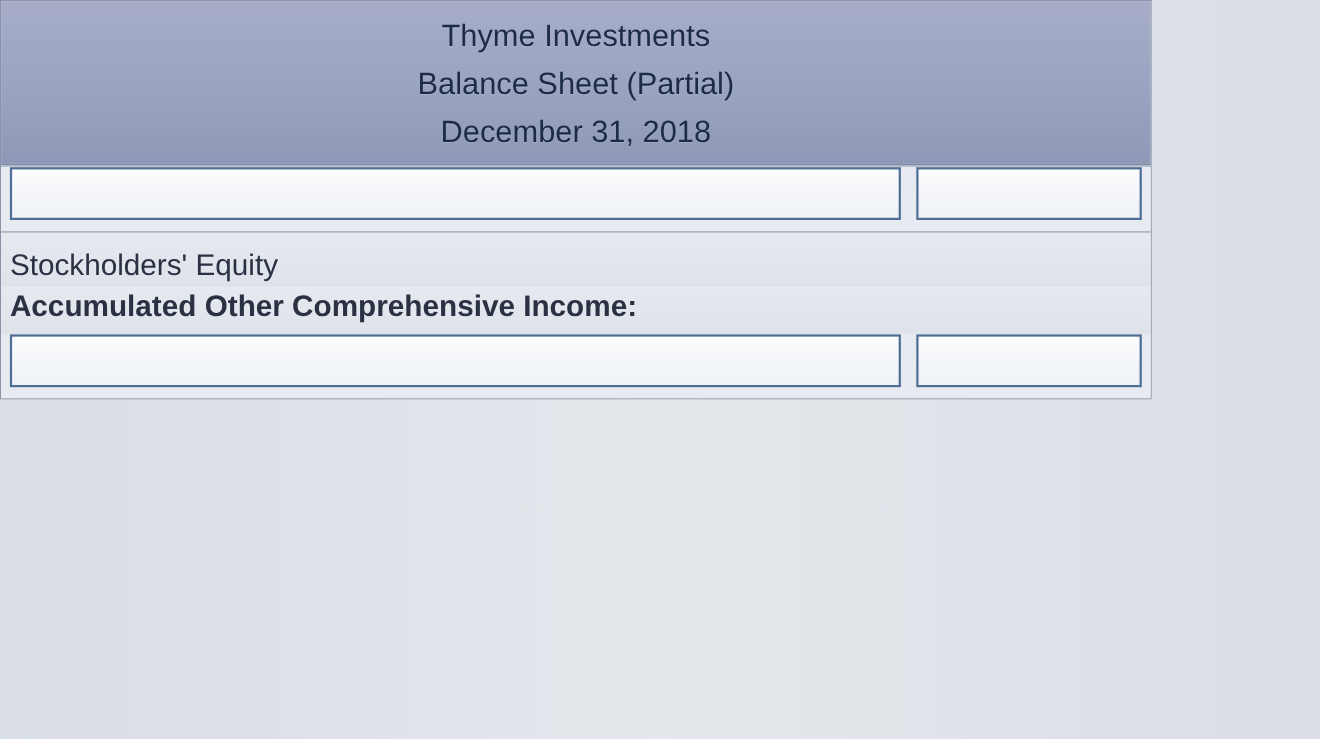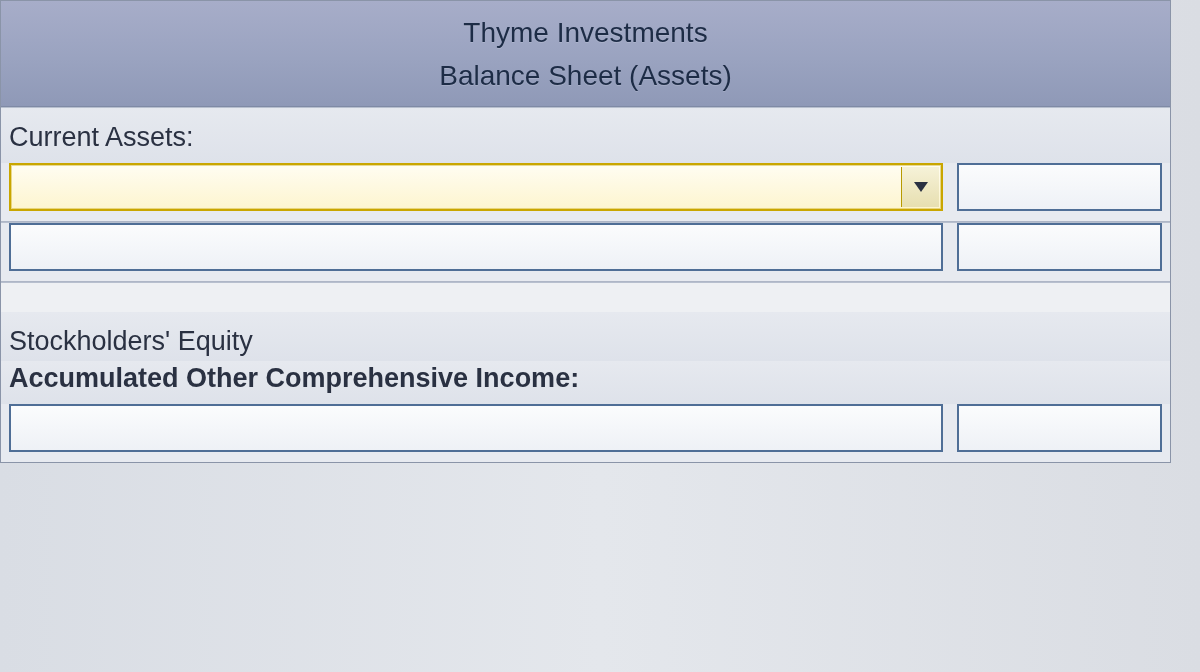--- a/index.html
+++ b/index.html
@@ -5,21 +5,21 @@
   * { box-sizing: border-box; }
   html, body {
     margin: 0; padding: 0;
     width: 1200px; height: 672px;
     font-family: Arial, Helvetica, sans-serif;
     background: linear-gradient(90deg, #d9dde4 0%, #e4e7ec 50%, #dadde3 100%);
     overflow: hidden;
   }
   .sheet {
     margin: 0;
-    width: 1171px;
+    width: 1047px;
     border: 1px solid #8a94a8;
     background: #eef0f3;
   }
   .header-block {
     background: linear-gradient(180deg, #a7adc9 0%, #9aa3c0 55%, #8f99b7 100%);
     text-align: center;
     padding: 10px 0 8px 0;
     border-bottom: 1px solid #7f8aa5;
   }
   .header-block div {
@@ -94,64 +94,45 @@
   }
   .thin-divider { height: 1px; background: #aeb6c6; }
 </style>
 </head>
 <body>
 
 <div class="sheet">
 
   <div class="header-block">
     <div>Thyme Investments</div>
-    <div>Balance Sheet (Assets)</div>
+    <div>Balance Sheet (Partial)</div>
+    <div>December 31, 2018</div>
   </div>
 
-  <div class="section">
-    <div class="section-label">Current Assets:</div>
-    <div class="row">
-      <div class="dropdown-cell">
-        <div class="dropdown focused" tabindex="0">
-          <span></span>
-          <div class="caret-btn">
-            <span>
-              <svg viewBox="0 0 16 14">
-                  <polygon points="1,2 15,2 8,12" fill="#2a3142"></polygon>
-                </svg>
-            </span>
-          </div>
-        </div>
-      </div>
-      <div class="amount-cell">
-        <input class="amount-input" type="text" value="" style="">
-      </div>
-    </div>
-  </div>
 
   <div class="thin-divider"></div>
 
   <div class="section">
     <div class="row">
       <div class="dropdown-cell">
         <div class="dropdown plain" tabindex="0">
           <span></span>
 
         </div>
       </div>
       <div class="amount-cell">
         <input class="amount-input" type="text" value="" style="">
       </div>
     </div>
   </div>
 
   <div class="thin-divider"></div>
 
   <div class="section">
-    <div class="section-label" style="padding-bottom:4px;margin-top:29px;">Stockholders' Equity</div>
+    <div class="section-label" style="padding-bottom:4px;">Stockholders' Equity</div>
     <div class="section-label" style="padding-top:2px;font-weight:bold;">Accumulated Other Comprehensive Income:</div>
     <div class="row">
       <div class="dropdown-cell">
         <div class="dropdown plain" tabindex="0">
           <span></span>
 
         </div>
       </div>
       <div class="amount-cell">
         <input class="amount-input" type="text" value="" style="">

